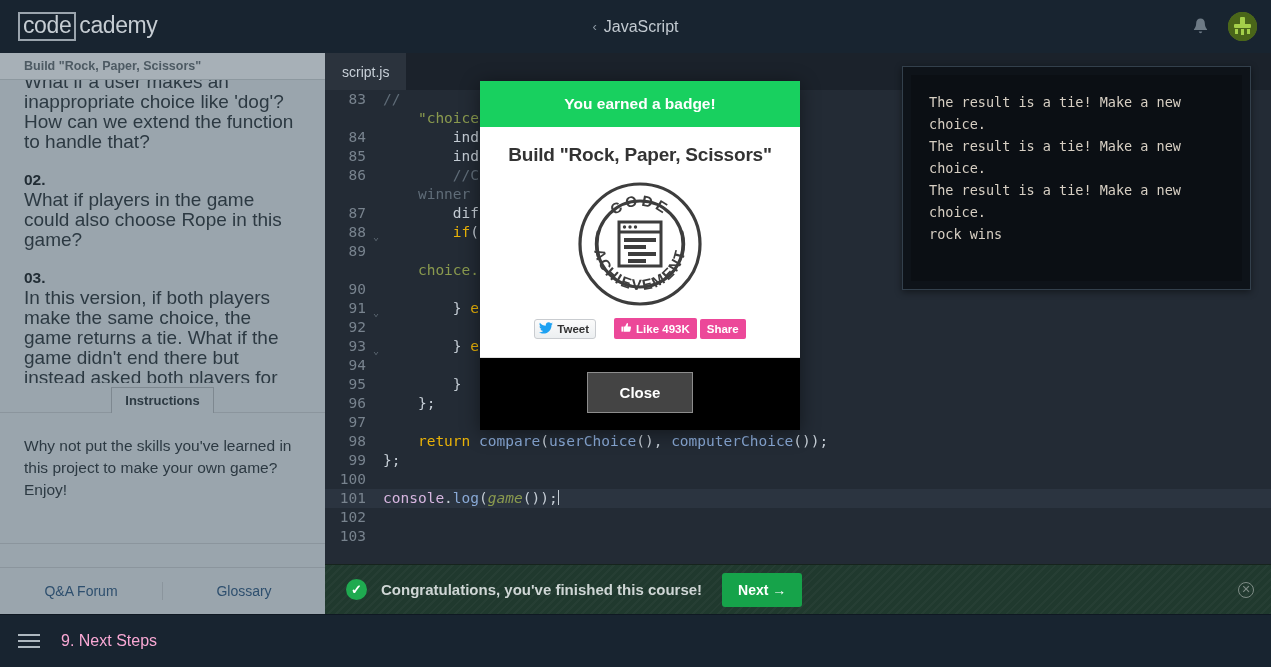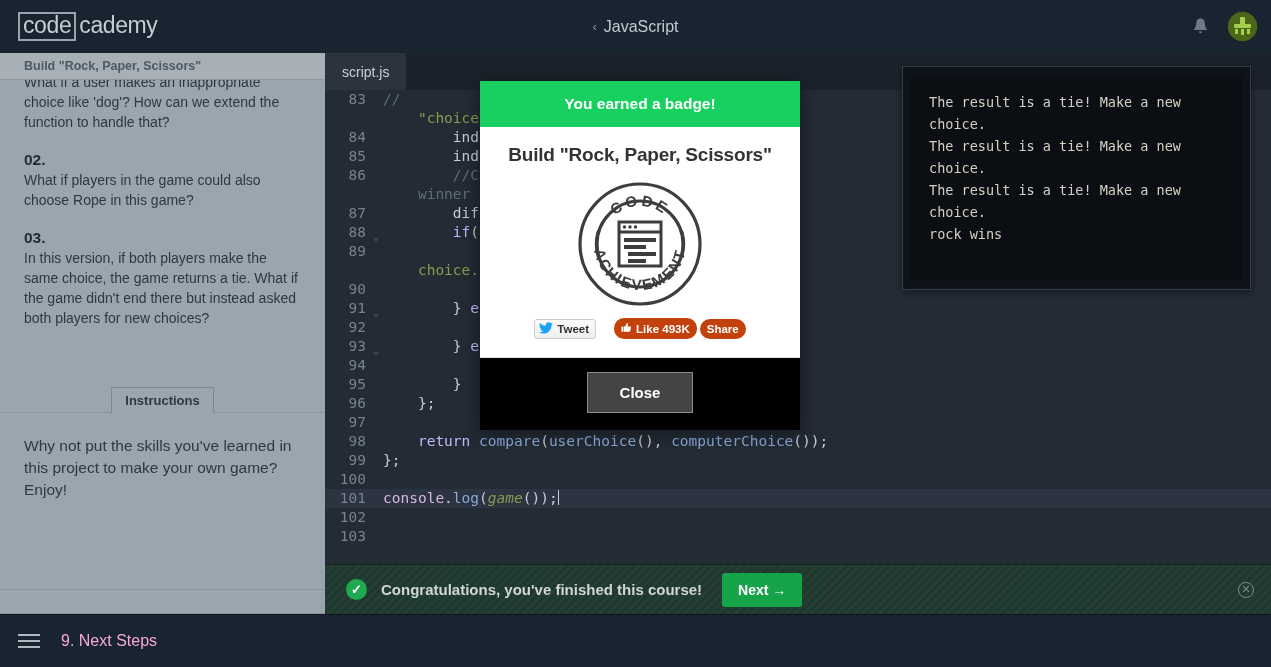--- a/index.html
+++ b/index.html
@@ -68,21 +68,21 @@
     padding-left: 24px;
     font-size: 12.5px; font-weight: bold; color: #4d5a63;
   }
   .sidebar-body {
     flex: none; height: 303px;
     padding: 0 24px;
     overflow: hidden;
     position: relative;
   }
   .sidebar-body p {
-    font-size: 14px; line-height: 20px; color: #2c3942;
+    font-size: 19px; line-height: 20px; color: #2c3942;
   }
   .sidebar-body .first { margin-top: -8px; }
   .sidebar-body .num {
     font-weight: bold; margin-top: 18px; font-size: 15.5px; color: #222d35;
   }
   .tabrow {
     flex: none; height: 30px; position: relative;
     border-bottom: 1px solid #8b959d;
     display: flex; align-items: flex-end; justify-content: center;
   }
@@ -150,21 +150,21 @@
     overflow: hidden;
   }
   .code-line { display: flex; white-space: pre; height: 19px; }
   .gutter {
     width: 48px; flex: none; text-align: right; padding-right: 7px;
     color: #78838e;
   }
   .fold { width: 10px; flex: none; color: #66717c; font-size: 10px; padding-top: 4px;}
   .code-text { flex: 1; }
   .hl-line { background: #2b3440; }
-  .kw { color: #c4b5fd; text-align: center; }
+  .kw { color: #eab308; text-align: center; }
   .fn { color: #89a9d6; }
   .str { color: #8a9a4e; }
   .com { color: #5f6c78; }
   .var { color: #d7b6e0; }
   .em { color: #8a9a4e; font-style: italic; }
   .cursor {
     display: inline-block; width: 1px; height: 15px;
     background: #c4ccd4; vertical-align: -2px;
   }
 
@@ -258,23 +258,23 @@
   .tweet-btn {
     display: inline-flex; align-items: center; gap: 4px;
     background: linear-gradient(#fbfbfb,#eceff1);
     border: 1px solid #c9ccd0; border-radius: 3px;
     padding: 2px 6px 2px 4px;
     font-size: 11.5px; font-weight: bold; color: #333;
     cursor: pointer;
   }
   .fb-group { display: inline-flex; align-items: center; gap: 3px; }
   .fb-like, .fb-share {
-    background: #c2410c; color: #fff;
+    background: #ec4899; color: #fff;
     font-size: 11.5px; font-weight: bold;
-    padding: 4px 7px; border-radius: 10px;
+    padding: 4px 7px; border-radius: 2px;
     display: inline-flex; align-items: center; gap: 4px;
     cursor: pointer;
   }
   .modal-footer {
     border-top: 1px solid #e2e2e2;
     background: #000000;
     padding: 14px 0 17px 0;
     text-align: center;
   }
   .close-btn {
@@ -331,20 +331,25 @@
       <p class="num">03.</p>
       <p>In this version, if both players make the same choice, the game returns a tie. What if the game didn't end there but instead asked both players for new choices?</p>
     </div>
     <div class="tabrow">
       <div class="tab-instructions">Instructions</div>
     </div>
     <div class="sidebar-body2">
       <p>Why not put the skills you've learned in this project to make your own game? Enjoy!</p>
     </div>
     <div class="sidebar-spacer"></div>
+    <div class="sidebar-links">
+      <a href="#">Q&amp;A Forum</a>
+      <span class="divider"></span>
+      <a href="#">Glossary</a>
+    </div>
   </div>
 
   <div class="editor-wrap">
     <div class="tabbar">
       <div class="file-tab">script.js</div>
     </div>
     <div class="code-area" id="code-area">
         <div class="code-line"><div class="gutter">83</div><div class="fold"></div><div class="code-text"><span class="com">//</span></div></div>
         <div class="code-line"><div class="gutter"></div><div class="fold"></div><div class="code-text">    <span class="str">"choices" a</span></div></div>
         <div class="code-line"><div class="gutter">84</div><div class="fold"></div><div class="code-text">        ind</div></div>

